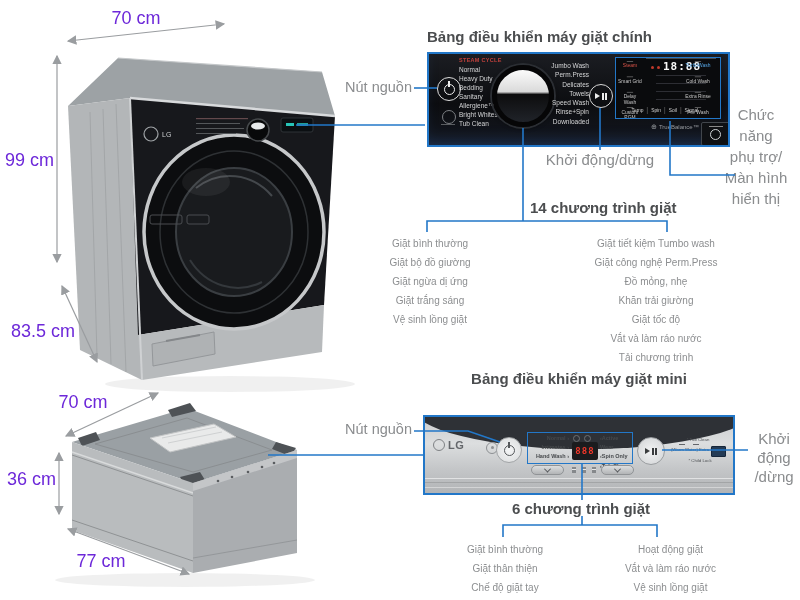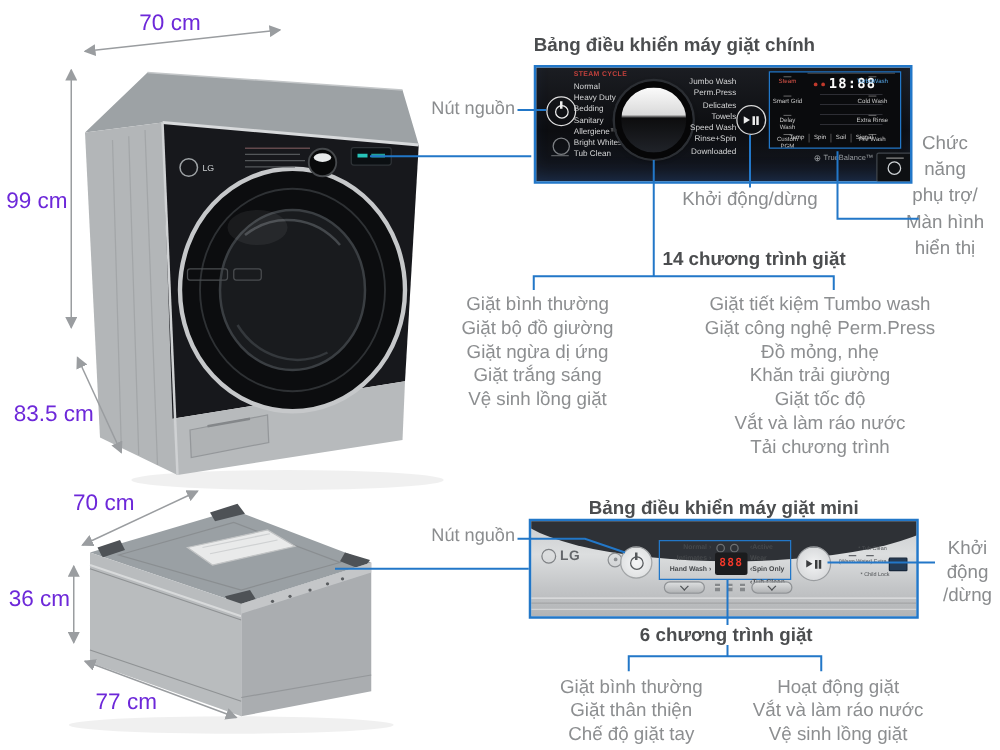--- a/index.html
+++ b/index.html
@@ -2,21 +2,21 @@
 <html><head>
 <meta charset="utf-8">
 <style>
   html,body{margin:0;padding:0;background:#fff;}
   #stage{position:relative;width:800px;height:600px;background:#fff;overflow:hidden;
          font-family:"Liberation Sans","DejaVu Sans",sans-serif;}
   .abs{position:absolute;}
   .dim{position:absolute;font-size:18px;color:#6d28d9;text-align:center;}
   .h{position:absolute;font-weight:bold;font-size:15px;color:#4b4d4f;}
   .ann{position:absolute;font-size:14.5px;color:#8a8c8e;}
-  .plist{position:absolute;font-size:15px;line-height:19px;color:#8c8e90;text-align:center;}
+  .plist{position:absolute;font-size:10px;line-height:19px;color:#8c8e90;text-align:center;}
   .pre{white-space:pre-line;}
   
   .panel-main{position:absolute;left:427px;top:52px;width:303px;height:95px;box-sizing:border-box;
     border:2px solid #2277c8;background:linear-gradient(180deg,#1b1d22 0%,#0c0d10 55%,#141821 100%);
     box-shadow:inset 0 -10px 16px -8px rgba(45,95,170,.4);overflow:hidden;}
   .cyc-l{position:absolute;left:30px;top:2px;width:58px;font-size:6.5px;line-height:9px;color:#d4d5d6;}
   .cyc-l .hd{font-size:5.5px;font-weight:bold;color:#c2413c;letter-spacing:.3px;}
   .cyc-r{position:absolute;left:118px;top:7px;width:42px;font-size:6.5px;line-height:9.3px;color:#d4d5d6;text-align:right;}
   .dial{position:absolute;left:63px;top:11px;width:52px;height:52px;border-radius:50%;border:5px solid #060607;
     background:linear-gradient(180deg,#fbfbfb 0%,#dadada 42%,#0d0d0e 47%,#202329 100%);
@@ -107,21 +107,21 @@
   <div class="plist" style="left:558px;top:234px;width:196px;">
     <div>Giặt tiết kiệm Tumbo wash</div>
     <div>Giặt công nghệ Perm.Press</div>
     <div>Đồ mỏng, nhẹ</div>
     <div>Khăn trải giường</div>
     <div>Giặt tốc độ</div>
     <div>Vắt và làm ráo nước</div>
     <div>Tải chương trình</div>
   </div>
 
-  <div class="h" style="left:423px;top:398px;width:312px;text-align:center;">Bảng điều khiển máy giặt mini</div>
+  <div class="h" style="left:423px;top:370px;width:312px;text-align:center;">Bảng điều khiển máy giặt mini</div>
   <div class="ann" style="left:322px;top:421px;width:90px;text-align:right;">Nút nguồn</div>
   <div class="ann pre" style="left:748px;top:429px;width:52px;text-align:center;font-size:15px;line-height:19px;">Khởi
 động
 /dừng</div>
   <div class="h" style="left:495px;top:500px;width:172px;text-align:center;">6 chương trình giặt</div>
 
   <div class="plist" style="left:430px;top:540px;width:150px;">
     <div>Giặt bình thường</div>
     <div>Giặt thân thiện</div>
     <div>Chế độ giặt tay</div>

